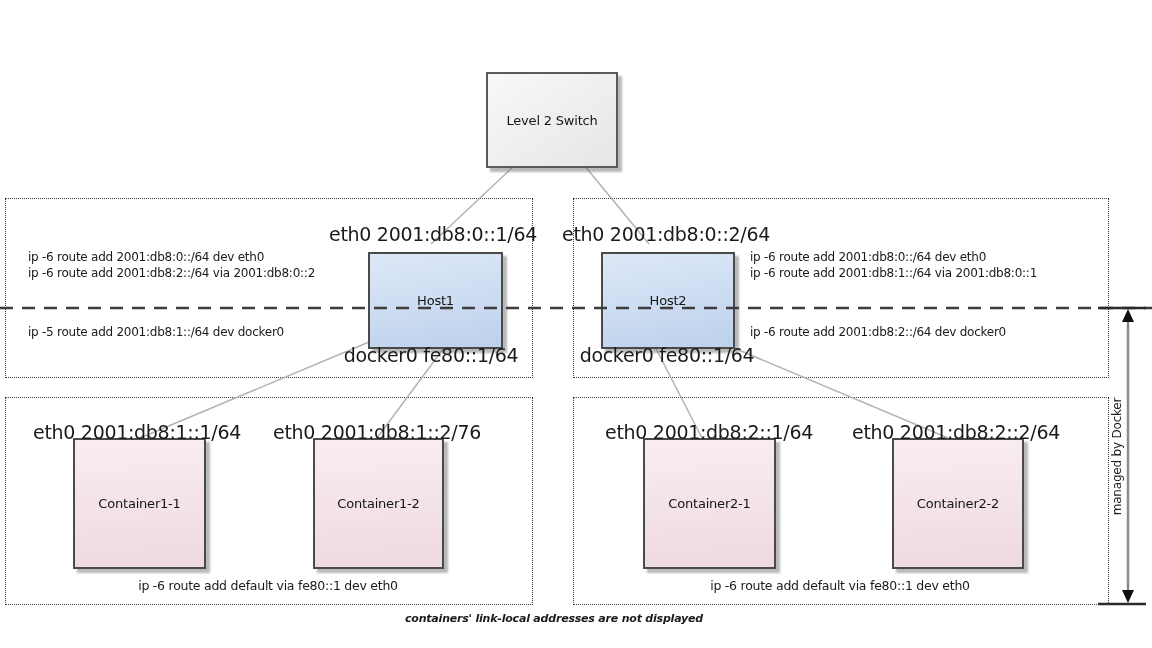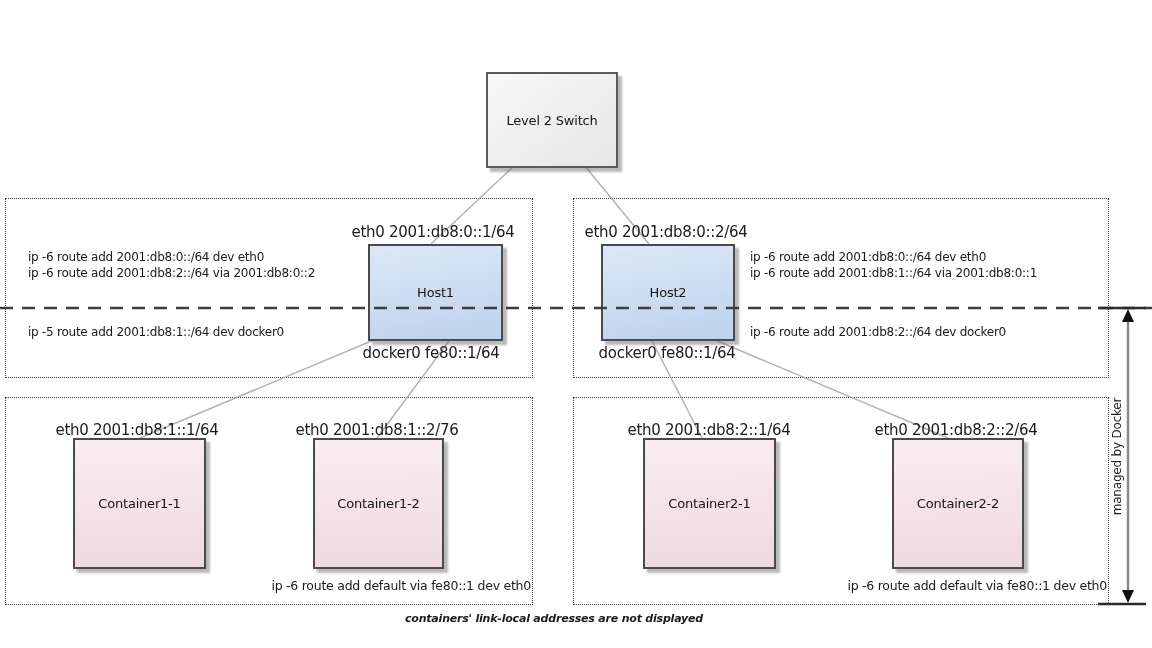--- a/index.html
+++ b/index.html
@@ -9,26 +9,26 @@
   }
   svg.layer{position:absolute;left:0;top:0;pointer-events:none;}
   .group-box{position:absolute;border:1px dotted #3c3c3c;background:transparent;}
   .node{
     position:absolute;border:2px solid #4a4a4a;
     box-shadow:4px 4px 2px rgba(100,100,100,0.45);
     display:flex;align-items:center;justify-content:center;
     font-size:13px;letter-spacing:-0.2px;color:#151515;z-index:2;
   }
   .switch-node{background:linear-gradient(145deg,#f8f8f8 0%,#e6e6e6 100%);border-color:#5a5a5a;}
-  .host-node{background:linear-gradient(170deg,#dde8f7 0%,#bdd1ec 100%);}
+  .host-node{background:linear-gradient(170deg,#dde8f7 0%,#bdd1ec 100%);margin-top:8px;}
   .container-node{background:linear-gradient(178deg,#f9edf1 0%,#eed9e0 100%);}
-  .lbl{position:absolute;font-size:15px;letter-spacing:-0.3px;white-space:nowrap;z-index:4;}
+  .lbl{position:absolute;font-size:19px;letter-spacing:-0.3px;white-space:nowrap;z-index:4;}
   .lbl.center{text-align:center;}
   .route{position:absolute;font-size:12px;letter-spacing:-0.25px;line-height:16px;white-space:nowrap;z-index:4;}
-  .route.center{text-align:right;white-space:normal;}
+  .route.center{text-align:center;white-space:normal;}
   .caption{position:absolute;font-size:11px;font-style:italic;letter-spacing:-0.2px;text-align:center;z-index:4;font-weight:bold;}
   .rotated{
     position:absolute;left:1057px;top:449px;width:120px;height:15px;
     transform:rotate(-90deg);transform-origin:center center;
     font-size:12px;text-align:center;letter-spacing:-0.2px;color:#222;z-index:4;white-space:nowrap;
   }
 </style>
 </head>
 <body>
 

